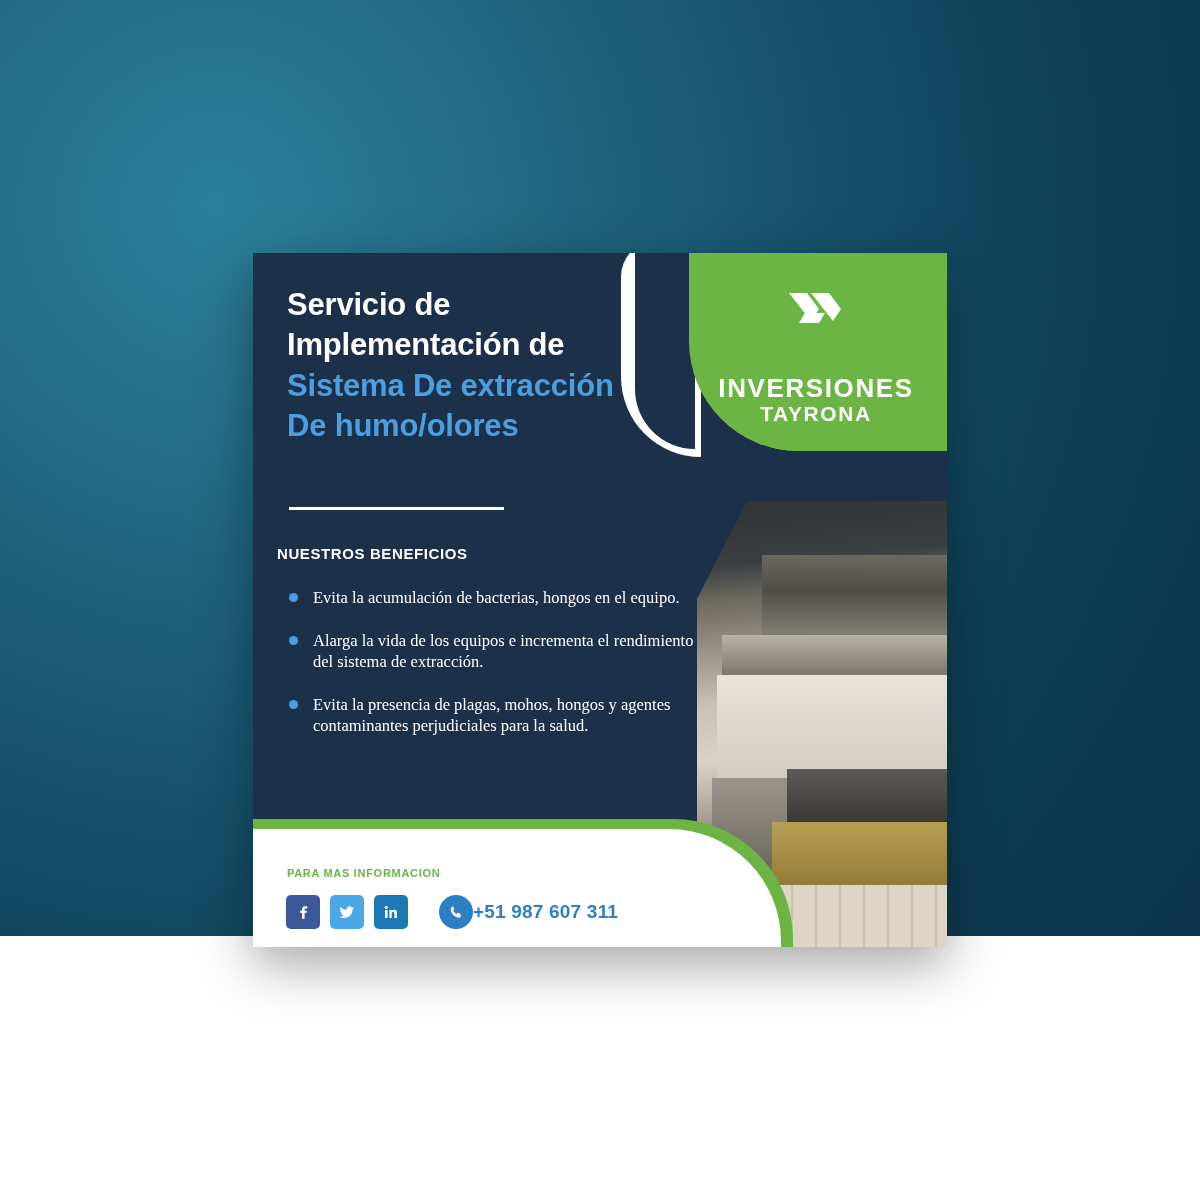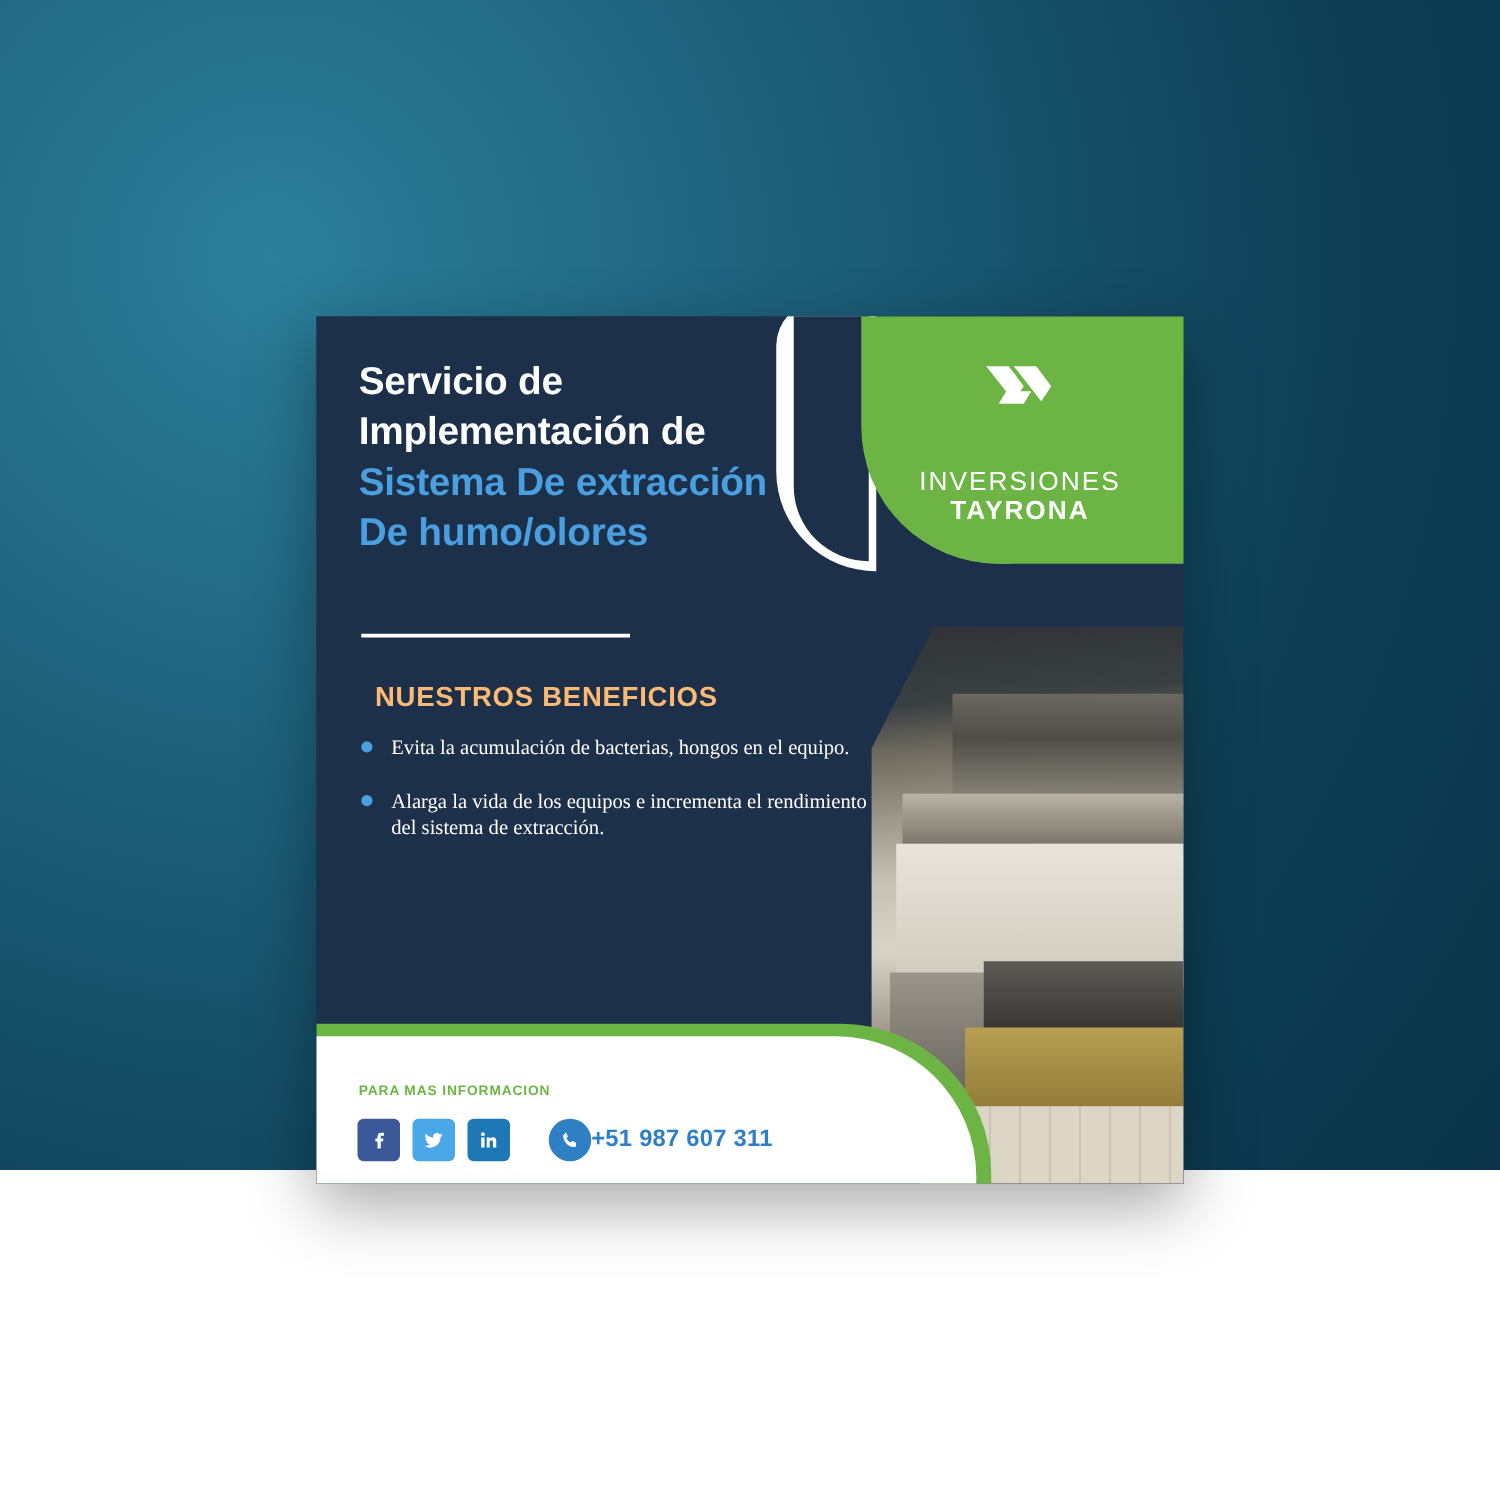--- a/index.html
+++ b/index.html
@@ -80,22 +80,22 @@
     text-align: center;
     color: #ffffff;
   }
   .logo-mark {
     display: block;
     margin: 0 auto 8px auto;
     width: 62px;
     height: 40px;
   }
   .logo-line1 {
-    font-size: 21px;
-    font-weight: 400;
+    font-size: 26px;
+    font-weight: 700;
     letter-spacing: 1.6px;
     line-height: 1.05;
     margin-top: 48px;
   }
   .logo-line2 {
     font-size: 21px;
     font-weight: 700;
     letter-spacing: 1.6px;
     line-height: 1.15;
   }
@@ -122,24 +122,24 @@
     left: 36px;
     top: 254px;
     width: 215px;
     height: 3px;
     background: #ffffff;
   }
 
   
   .benefits-title {
     position: absolute;
-    left: 47px;
+    left: 24px;
     top: 292px;
-    color: #fdba74;
-    font-size: 22px;
+    color: #ffffff;
+    font-size: 15px;
     font-weight: 700;
     letter-spacing: 0.6px;
   }
   .benefits-list {
     position: absolute;
     left: 34px;
     top: 334px;
     width: 425px;
     margin: 0;
     padding: 0;
@@ -353,20 +353,24 @@
 
     <div class="benefits-title">NUESTROS BENEFICIOS</div>
     <ul class="benefits-list">
       <li class="benefit">
         <span class="dot"></span>
         <span>Evita la acumulación de bacterias, hongos en el equipo.</span>
       </li>
       <li class="benefit">
         <span class="dot"></span>
         <span>Alarga la vida de los equipos e incrementa el rendimiento del sistema de extracción.</span>
+      </li>
+      <li class="benefit">
+        <span class="dot"></span>
+        <span>Evita la presencia de plagas, mohos, hongos y agentes contaminantes perjudiciales para la salud.</span>
       </li>
     </ul>
 
     <div class="photo">
       <div class="photo-clip">
         <div class="ph-hood"></div>
         <div class="ph-hood2"></div>
         <div class="ph-wall"></div>
         <div class="ph-sink"></div>
         <div class="ph-range"></div>

